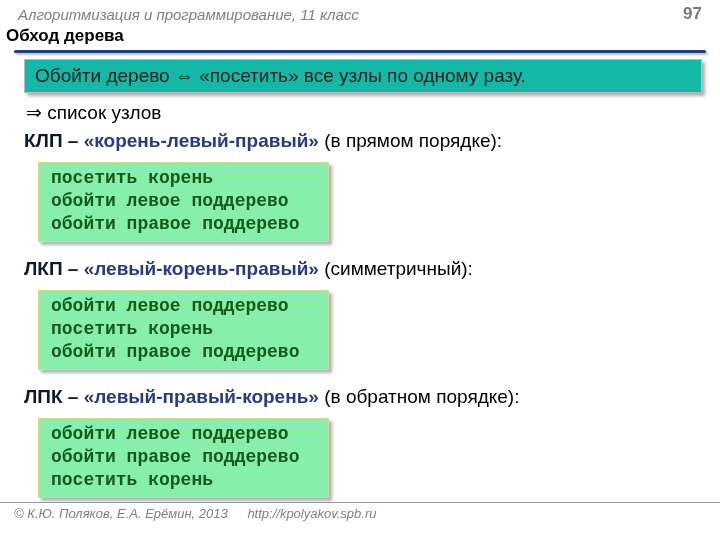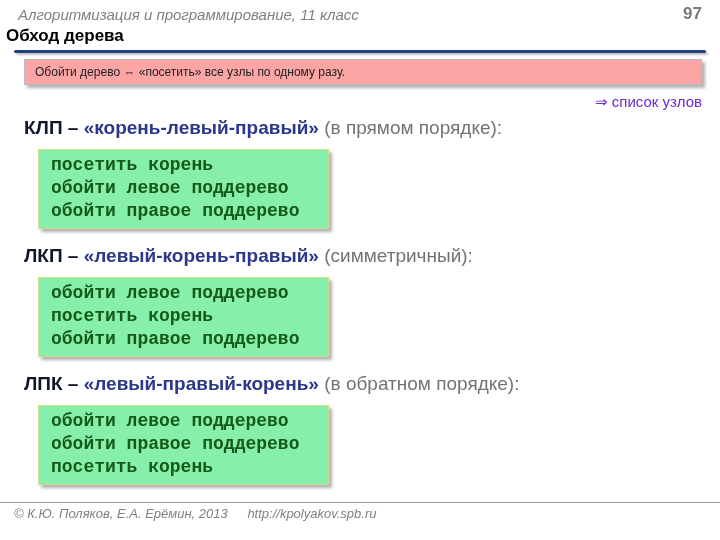--- a/index.html
+++ b/index.html
@@ -37,49 +37,48 @@
     height: 3px;
     background: #204080;
     margin: 0 14px;
     border-radius: 2px;
     box-shadow: 2px 2px 2px rgba(0,0,0,0.25);
   }
   .content {
     padding: 6px 18px 0 24px;
   }
   .definition-box {
-    background: #fca5a5;
+    background: #14b8a6;
     border: 1px solid #bbb8c8;
     padding: 5px 10px;
-    font-size: 12px;
+    font-size: 19px;
     color: #222;
     box-shadow: 3px 3px 3px rgba(0,0,0,0.3);
     margin-bottom: 8px;
   }
   .arrow-line {
-    font-size: 15px;
-    color: #6d28d9;
+    font-size: 19px;
+    color: #000000;
     margin: 4px 0 6px 2px;
-    text-align: right;
   }
   .method-line {
     font-size: 19px;
     margin: 6px 0 6px 0;
   }
   .method-abbr {
     font-weight: bold;
     color: #0f172a;
     text-align: right;
   }
   .method-name {
     font-weight: bold;
     color: #2a388a;
   }
   .method-note {
-    color: #737373;
+    color: #000000;
     text-align: center;
   }
   .code-box {
     background: #86efac;
     border: 1px solid #d5da8c;
     padding: 4px 12px 5px 12px;
     box-shadow: 3px 3px 3px rgba(0,0,0,0.3);
     margin: 4px 0 10px 14px;
     display: inline-block;
     min-width: 265px;

